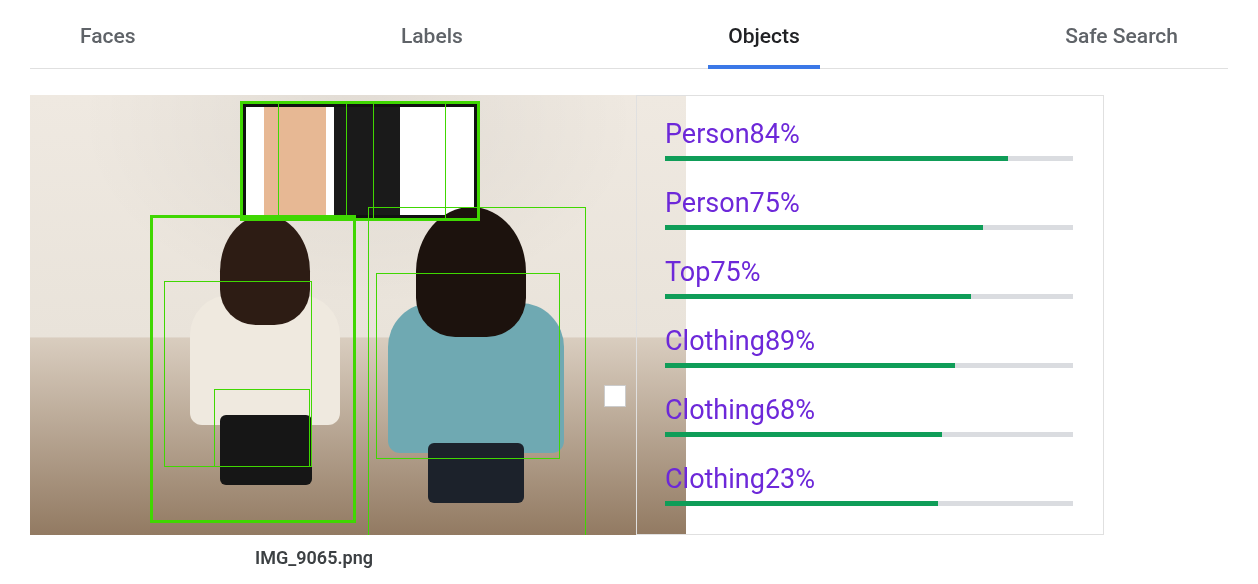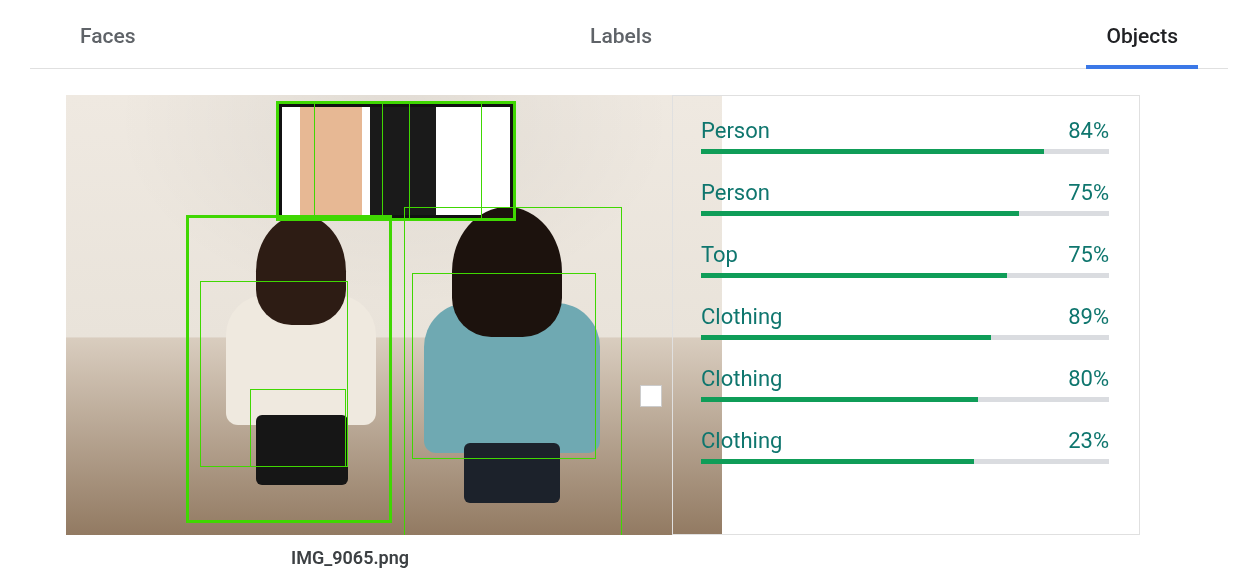--- a/index.html
+++ b/index.html
@@ -3,21 +3,21 @@
 <meta charset="utf-8">
 <style>
   * { box-sizing: border-box; margin: 0; padding: 0; }
   html, body { width: 1258px; height: 584px; font-family: Roboto, "Helvetica Neue", Arial, sans-serif; background: #fff; color: #5f6368; }
   .container { padding: 0 30px; }
   .tabs { display: flex; justify-content: space-between; border-bottom: 1px solid #e0e0e0; padding: 0 30px; }
   .tab { padding: 24px 20px 20px; font-size: 21px; font-weight: 500; color: #5f6368; cursor: pointer; position: relative; }
   .tab.active { color: #202124; }
   .tab.active::after { content: ""; position: absolute; left: 0; right: 0; bottom: -1px; height: 4px; background: #3b78e7; }
   .main { display: flex; gap: 38px; margin-top: 26px; }
-  .image-col { width: 568px; margin-left: 36px; }
+  .image-col { width: 568px; }
   .image-frame { width: 656px; height: 440px; position: relative; overflow: hidden; }
   .image-bg { position: absolute; inset: 0; background: linear-gradient(180deg,#efe9e1 0%,#e9e3da 55%,#d9cdbf 55.2%,#927a62 100%); }
   .wall-shadow { position:absolute; left:0; right:0; top:0; height:56%; background: radial-gradient(ellipse at 50% 10%, rgba(0,0,0,0.06), transparent 60%); }
   .tv { position:absolute; left:210px; top:6px; width:240px; height:120px; background:#fff; border:6px solid #111; }
   .tv .leg-l { position:absolute; left:18px; top:0; width:62px; height:108px; background:#e7b894; }
   .tv .leg-r { position:absolute; left:88px; top:0; width:66px; height:108px; background:#1a1a1a; }
   .personA { position:absolute; left:150px; top:120px; width:170px; height:260px; }
   .personA .hair { position:absolute; left:40px; top:0; width:90px; height:110px; background:#2d1c14; border-radius:48px 48px 38px 38px/60px 60px 38px 38px; }
   .personA .sweater { position:absolute; left:10px; top:80px; width:150px; height:130px; background:#efe9df; border-radius:40px 40px 12px 12px; }
   .personA .pants { position:absolute; left:40px; top:200px; width:92px; height:70px; background:#161616; border-radius:6px; }
@@ -28,32 +28,33 @@
   .outlet { position:absolute; right:60px; top:290px; width:22px; height:22px; background:#fff; border:1px solid #ccc; }
   .bbox { position:absolute; border:3px solid #40d702; }
   .bbox.thin { border-width:1.5px; }
   .caption { text-align: center; font-size: 18px; font-weight: 600; color: #3c4043; margin-top: 12px; }
   .results-col { width: 468px; border: 1px solid #e0e0e0; padding: 22px 0 22px 28px; height: 440px; overflow-y: scroll; position: relative; }
   .results-col::-webkit-scrollbar { width: 16px; }
   .results-col::-webkit-scrollbar-track { background: #f1f1f1; }
   .results-col::-webkit-scrollbar-thumb { background: #c1c1c1; }
   .results-col::-webkit-scrollbar-button { background:#f1f1f1; height:14px; }
   .result-item { margin-bottom: 26px; padding-right: 30px; }
-  .result-head { display: flex; justify-content: space-between; font-size: 22px; color: #0f766e; margin-bottom: 6px; }
+  .result-head { display: flex; font-size: 27px; color: #6d28d9; margin-bottom: 6px; }
   .bar { height: 5px; background: #dadce0; position: relative; }
   .bar-fill { position:absolute; left:0; top:0; bottom:0; background:#0f9d58; }
 </style>
 </head>
 <body>
 
 <div class="container">
   <div class="tabs">
       <div class="tab">Faces</div>
       <div class="tab">Labels</div>
       <div class="tab active">Objects</div>
+      <div class="tab">Safe Search</div>
     </div>
 
   <div class="main">
     <div class="image-col">
       <div class="image-frame">
         <div class="image-bg"></div>
         <div class="wall-shadow"></div>
         <div class="tv">
           <div class="leg-l"></div>
             <div class="leg-r"></div>
@@ -116,21 +117,21 @@
             <span>Clothing</span>
             <span>89%</span>
           </div>
           <div class="bar">
             <div class="bar-fill" style="width:71%"></div>
           </div>
         </div>
         <div class="result-item">
           <div class="result-head">
             <span>Clothing</span>
-            <span>80%</span>
+            <span>68%</span>
           </div>
           <div class="bar">
             <div class="bar-fill" style="width:68%"></div>
           </div>
         </div>
         <div class="result-item">
           <div class="result-head">
             <span>Clothing</span>
             <span>23%</span>
           </div>

